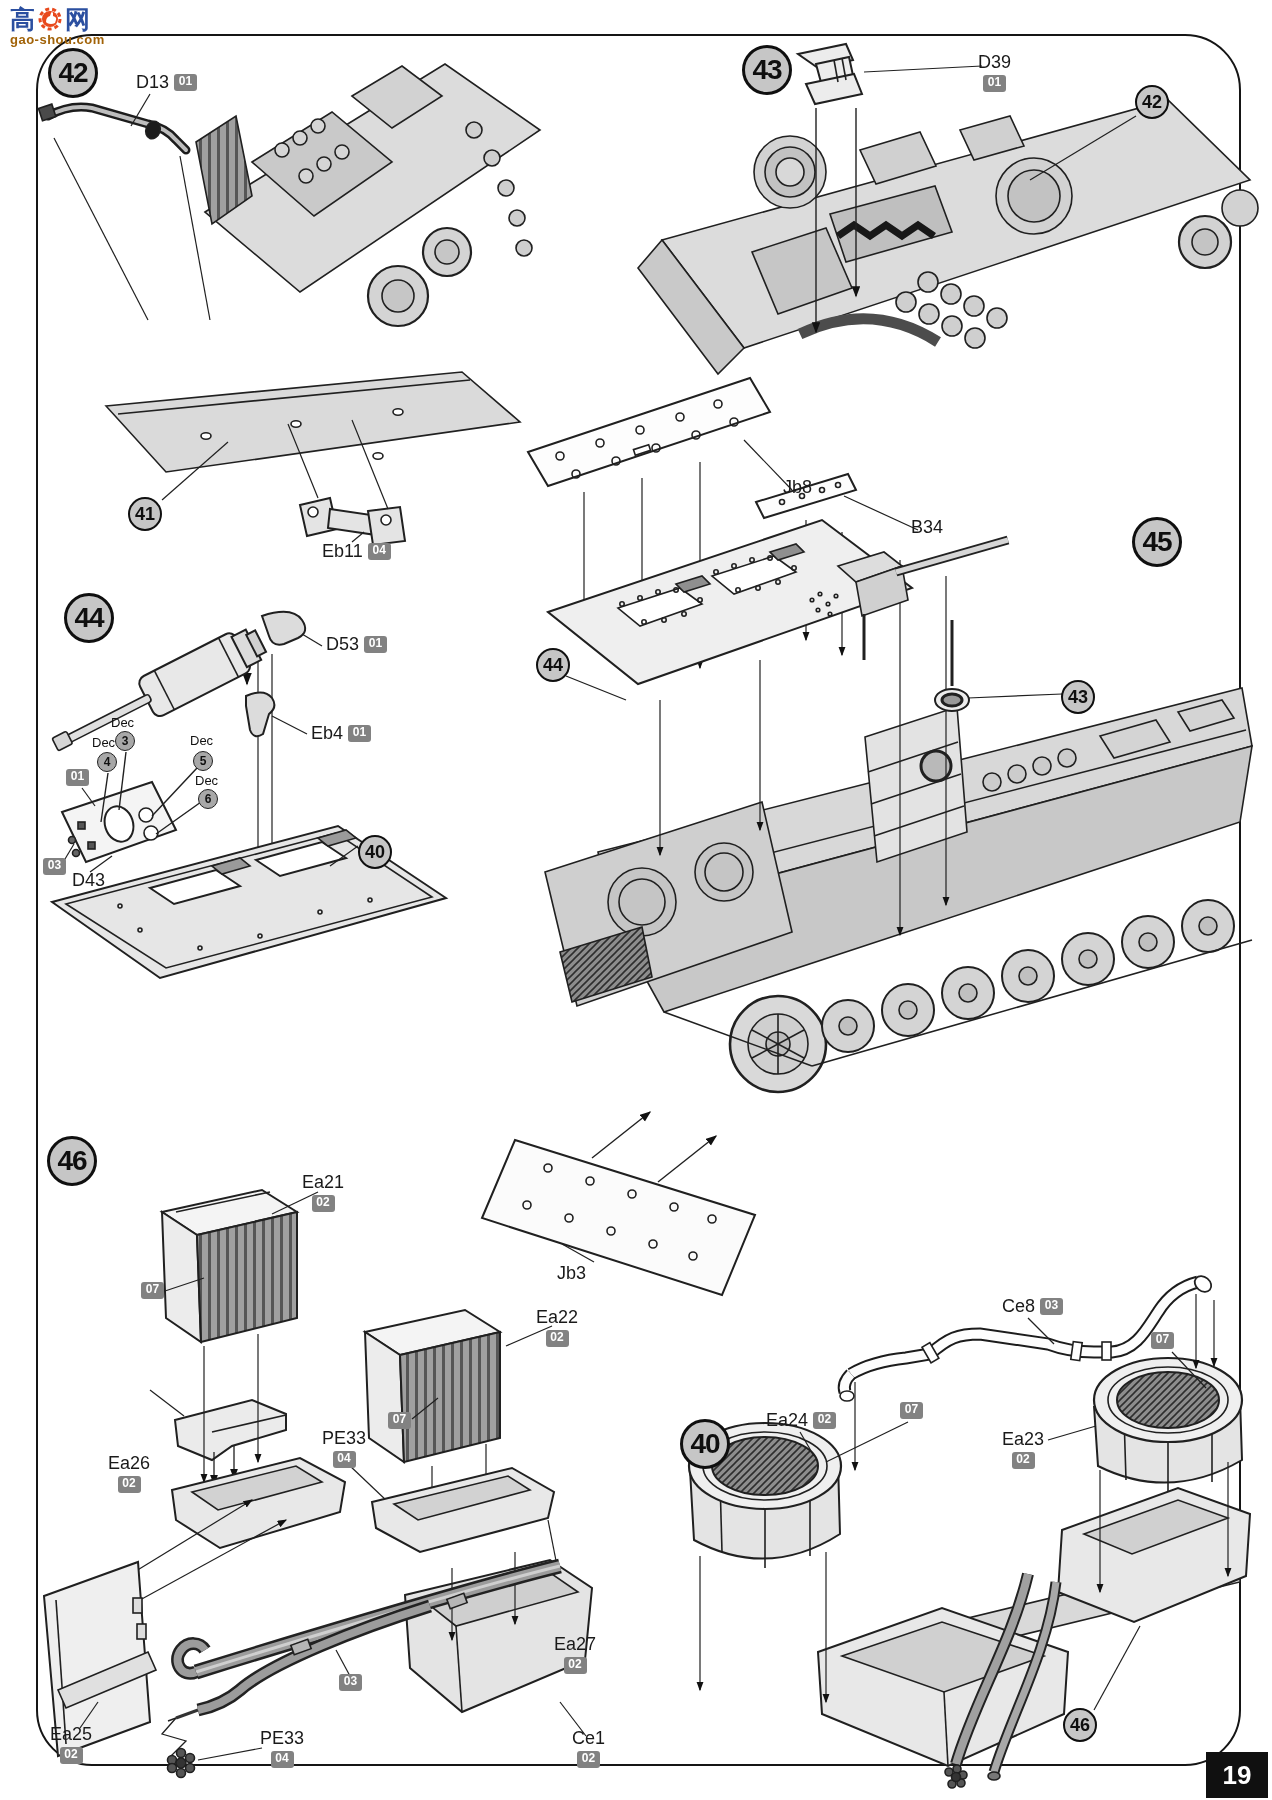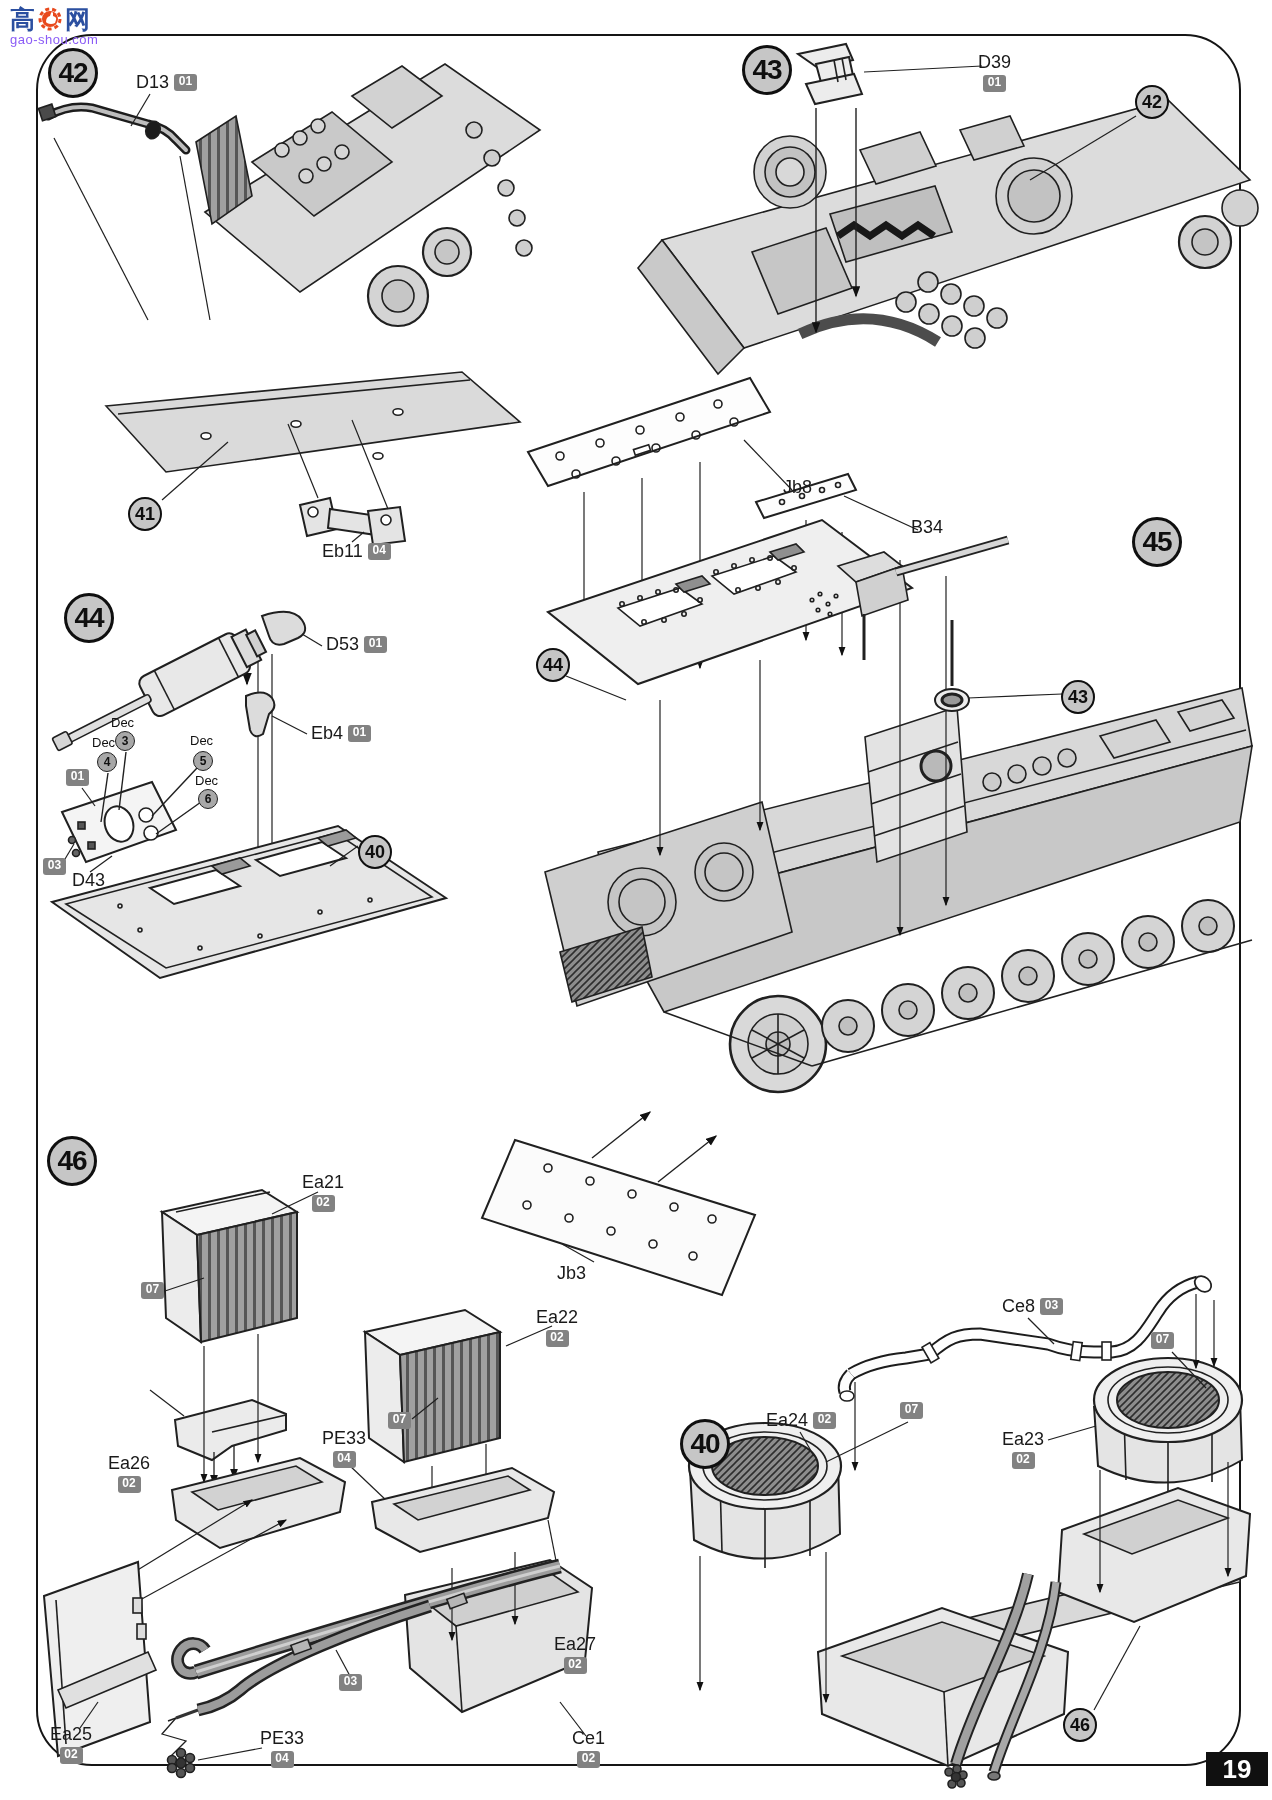--- a/index.html
+++ b/index.html
@@ -16,27 +16,27 @@
          justify-content:center;font-weight:bold;font-size:18px;color:#0f0f0f}
   .plabel{position:absolute;display:flex;gap:5px;align-items:center;font-size:18px;white-space:nowrap}
   .plabel.col{flex-direction:column;align-items:center;gap:2px}
   .badge{background:#828282;color:#fff;font-size:12px;font-weight:bold;padding:1px 4px 2px;
          border-radius:3px;line-height:1.15;min-width:15px;text-align:center;display:inline-block}
   .badge.abs{position:absolute}
   .decword{position:absolute;font-size:13px;font-weight:normal;color:#111}
   .deccirc{position:absolute;width:20px;height:20px;border-radius:50%;background:#a8a8a8;
          border:1.5px solid #222;box-sizing:border-box;display:flex;align-items:center;
          justify-content:center;font-size:12px;font-weight:bold;color:#111}
-  .pagenum{position:absolute;left:1206px;top:1752px;width:62px;height:34px;background:#101010;
+  .pagenum{position:absolute;left:1206px;top:1752px;width:62px;height:46px;background:#101010;
          color:#fff;display:flex;align-items:center;justify-content:center;
          font-size:26px;font-weight:bold}
   .wm{position:absolute;left:10px;top:6px;line-height:1}
   .wm-row{display:flex;align-items:center;gap:2px}
   .wm-cn{font-size:25px;font-weight:bold;color:#2b4fa0}
-  .wm-url{font-size:13px;font-weight:normal;color:#8b5cf6;letter-spacing:.5px;margin-top:1px}
+  .wm-url{font-size:13px;font-weight:bold;color:#a16207;letter-spacing:.5px;margin-top:1px}
 </style>
 </head>
 <body>
 
 <div id="page">
 
   <div class="frame"></div>
 
   <svg id="art" width="1272" height="1800">
     <defs>

